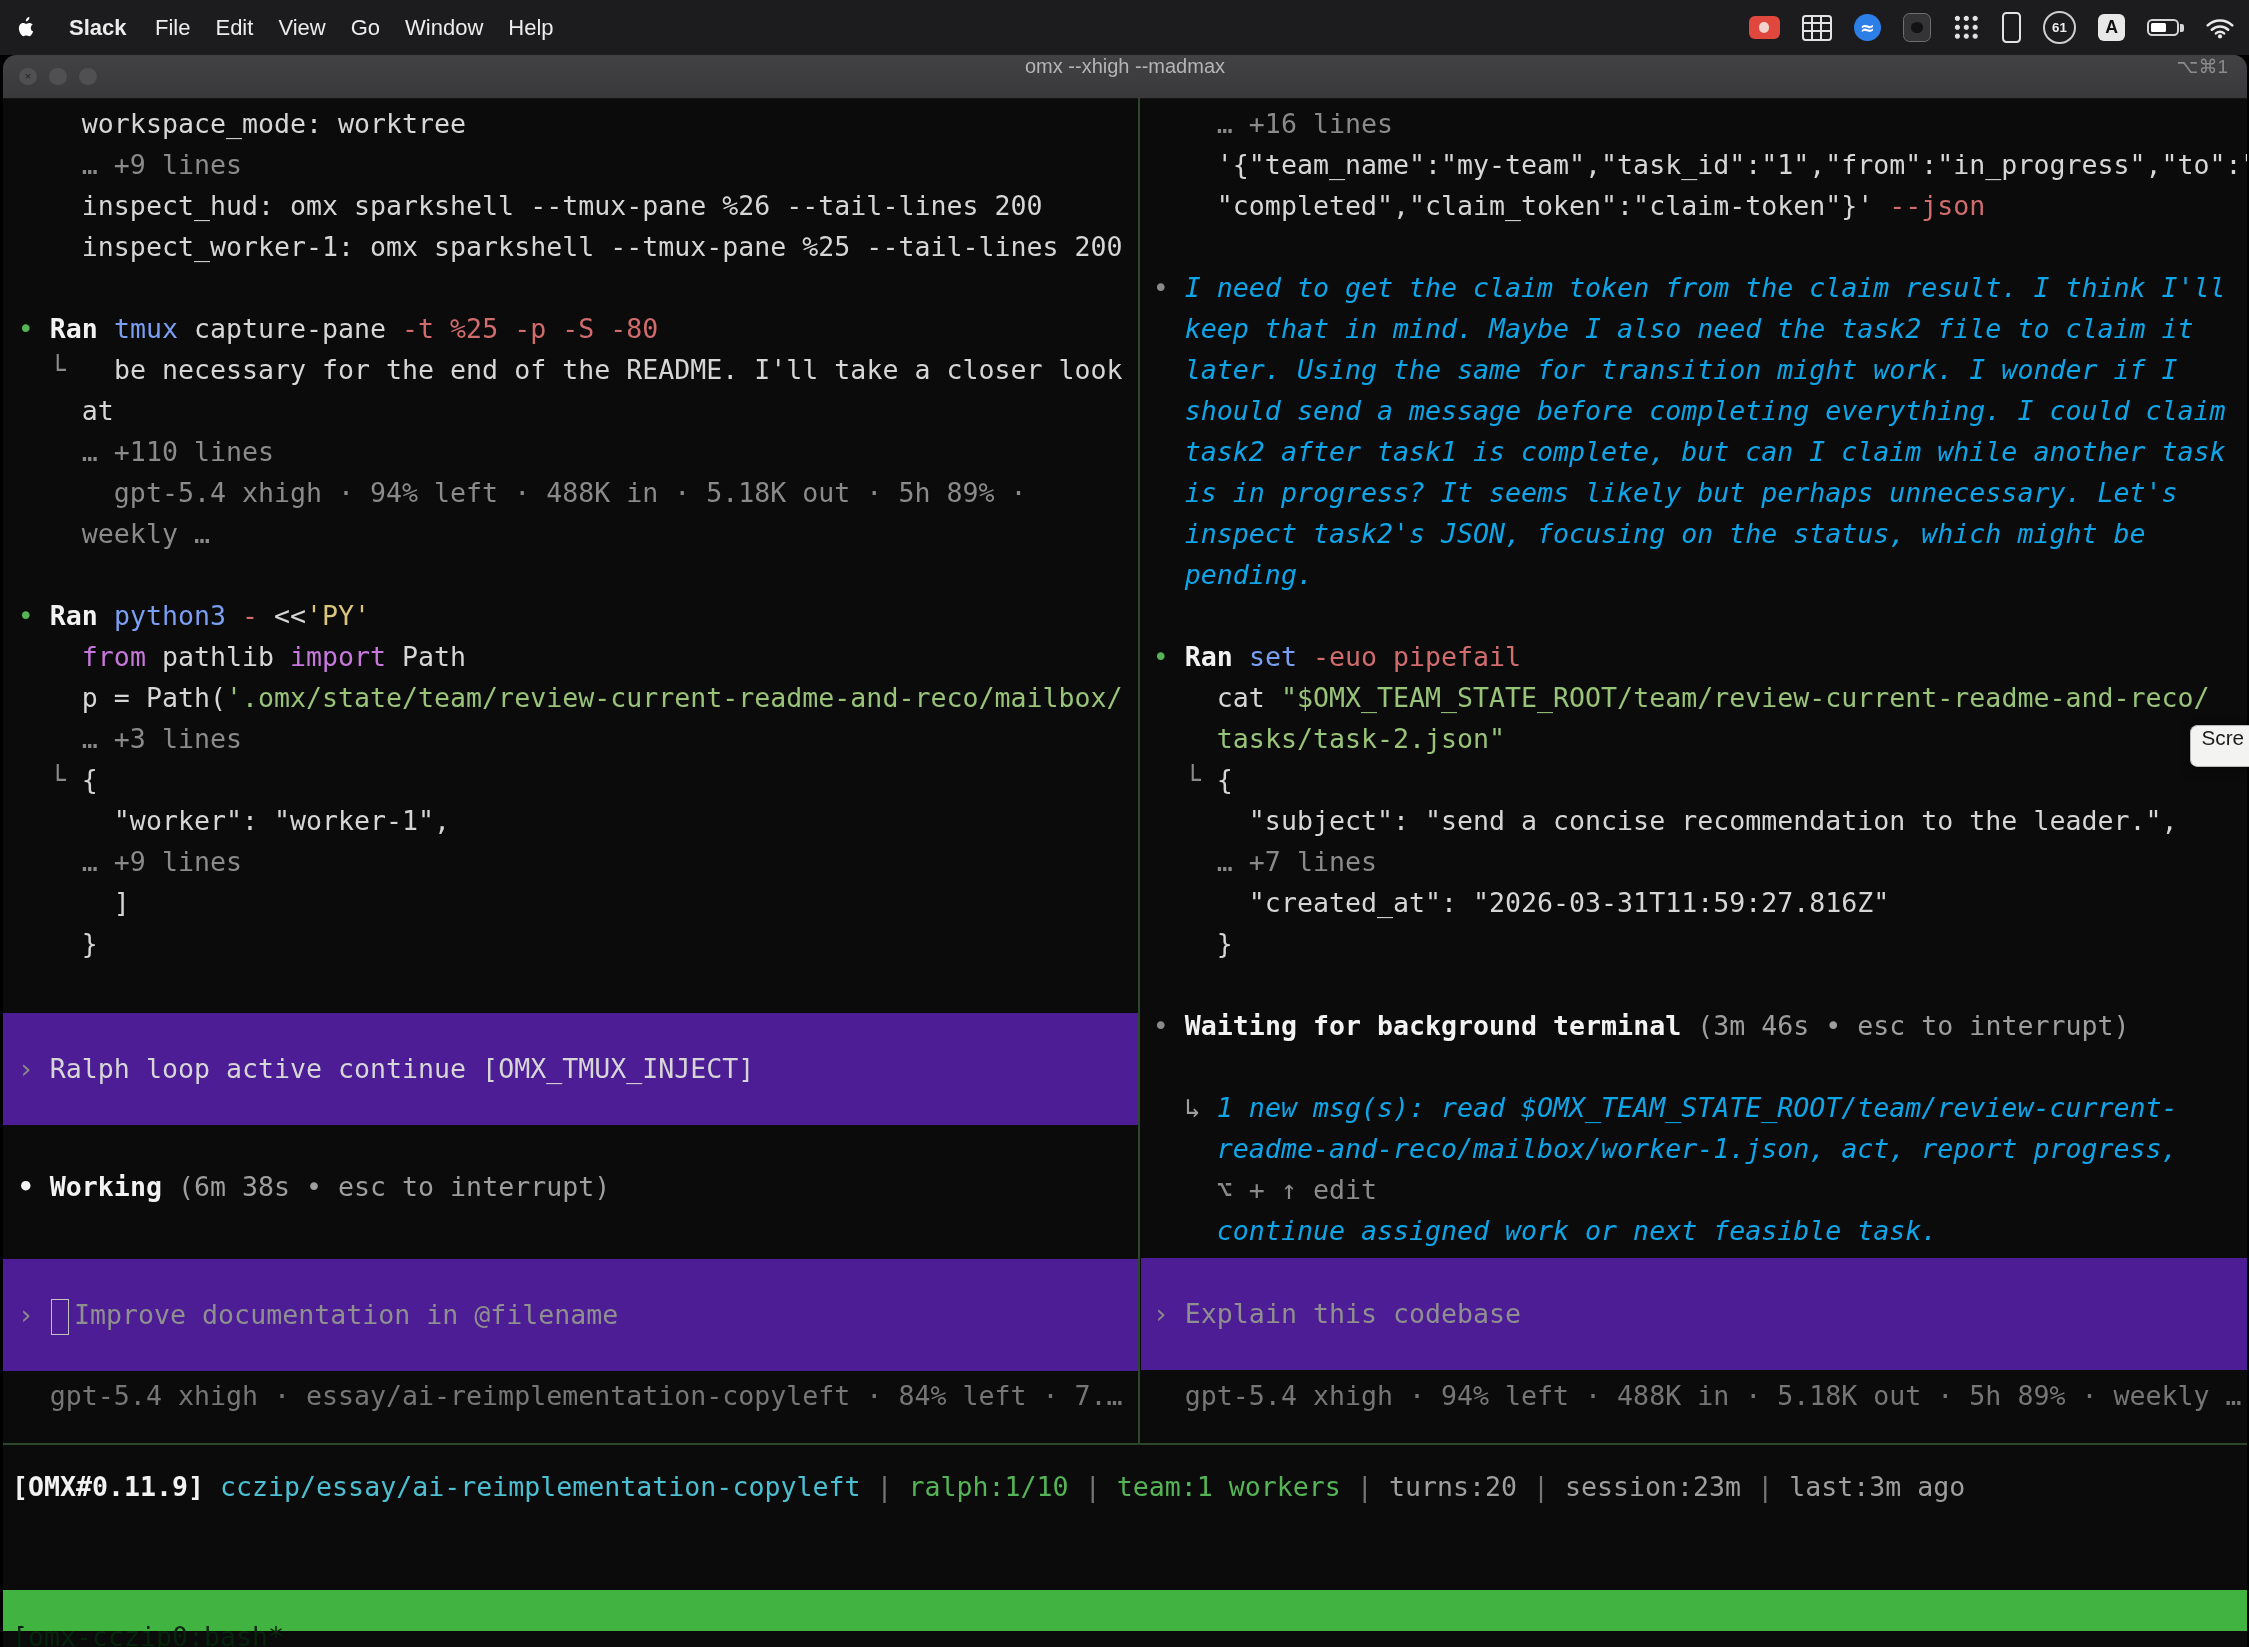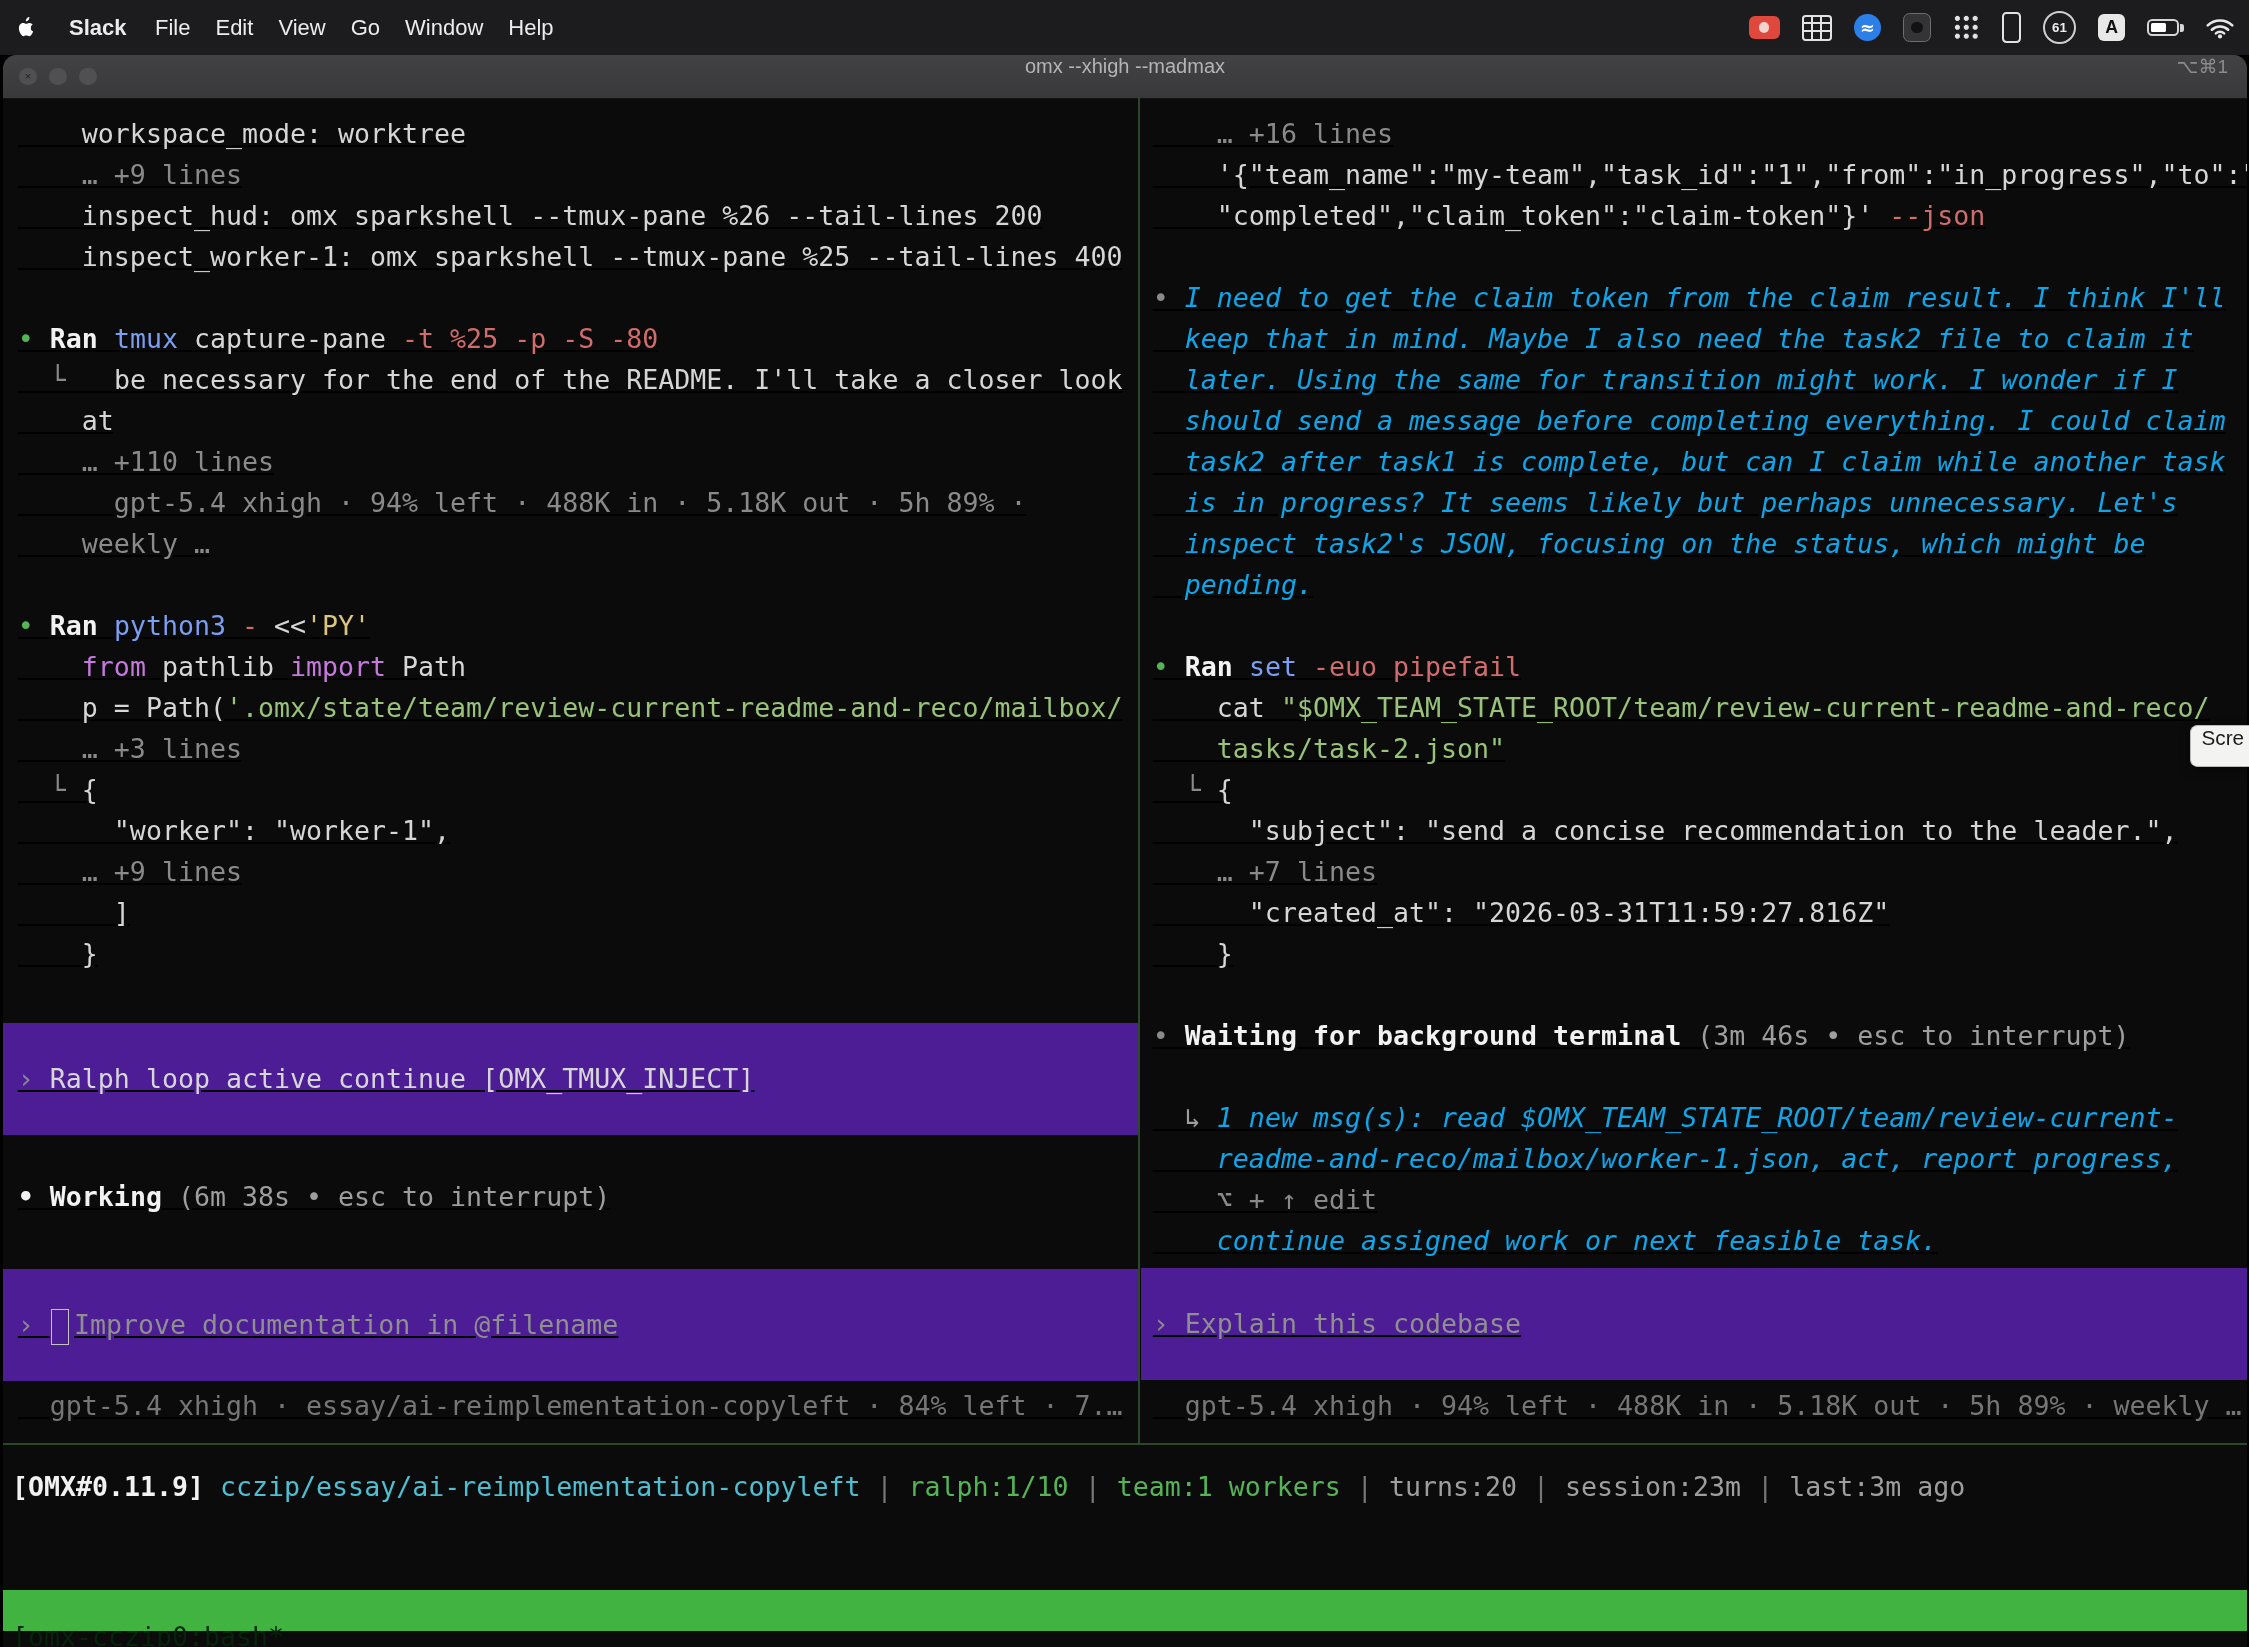--- a/index.html
+++ b/index.html
@@ -33,21 +33,21 @@
   
   .window{position:absolute;top:55px;left:3px;width:2244px;height:1593px;background:#0b0b0b;border-radius:13.3px 13.3px 0 0;overflow:hidden;box-shadow:0 14.8px 44px rgba(0,0,0,.6);}
   .titlebar{position:relative;height:43px;background:linear-gradient(#424244,#39393b);border-bottom:0.7px solid #141414;}
   .lights{position:absolute;left:16px;top:12.5px;display:flex;gap:12.5px;z-index:2;}
   .tl{width:17.7px;height:17.7px;border-radius:50%;background:#505052;display:flex;align-items:center;justify-content:center;font:11.8px "Liberation Sans",sans-serif;color:#242426;}
   .tl-close::before{content:"×";}
   .title{position:absolute;left:0;right:0;top:0;height:43px;line-height:43px;text-align:center;color:#b4b4b4;font:20px "Liberation Sans",sans-serif;}
   .hint{position:absolute;right:19px;top:0;height:43px;line-height:43px;color:#8b8b8b;font:19px "Liberation Sans",sans-serif;}
 
   .term{position:absolute;top:43px;left:0;right:0;height:1345px;font-family:"DejaVu Sans Mono",monospace;font-size:26.6px;}
-  .pane{position:absolute;top:0;bottom:0;overflow:hidden;padding-top:15px;text-decoration:underline;}
+  .pane{position:absolute;top:0;bottom:0;overflow:hidden;padding-top:5px;}
   .pane-left{left:0;width:1135px;}
   .pane-right{left:1138px;right:0;}
   .vdiv{position:absolute;left:1135px;top:0;bottom:0;width:2.2px;background:#2c472c;}
   .hdiv{position:absolute;top:1388px;left:0;right:0;height:2.2px;background:#2c472c;}
 
   .tline{height:41px;line-height:41px;white-space:pre;overflow:hidden;}
   .pane-left .tline{padding-left:14.8px;}
   .pane-right .tline{padding-left:11.8px;}
   .v-band,.v-input{height:112px;line-height:112px;background:#4c1d95;}
   .v-band{margin-top:8px;}
@@ -142,21 +142,21 @@
       </div>
       <div class="title">omx --xhigh --madmax</div>
       <div class="hint">⌥⌘1</div>
     </div>
 
     <div class="term">
       <div class="pane pane-left" id="pane-left">
           <div class="tline v-row"><span class="c-fg">    workspace_mode: worktree</span></div>
           <div class="tline v-row"><span class="c-dim">    … +9 lines</span></div>
           <div class="tline v-row"><span class="c-fg">    inspect_hud: omx sparkshell --tmux-pane %26 --tail-lines 200</span></div>
-          <div class="tline v-row"><span class="c-fg">    inspect_worker-1: omx sparkshell --tmux-pane %25 --tail-lines 400</span></div>
+          <div class="tline v-row"><span class="c-fg">    inspect_worker-1: omx sparkshell --tmux-pane %25 --tail-lines 200</span></div>
           <div class="tline v-blank"></div>
           <div class="tline v-row"><span class="c-green">• </span><span class="c-bold">Ran </span><span class="c-blue">tmux </span><span class="c-fg">capture-pane </span><span class="c-red">-t %25 -p -S -80</span></div>
           <div class="tline v-row"><span class="c-dim">  └   </span><span class="c-fg">be necessary for the end of the README. I'll take a closer look</span></div>
           <div class="tline v-row"><span class="c-fg">    at</span></div>
           <div class="tline v-row"><span class="c-dim">    … +110 lines</span></div>
           <div class="tline v-row"><span class="c-dim">      gpt-5.4 xhigh · 94% left · 488K in · 5.18K out · 5h 89% ·</span></div>
           <div class="tline v-row"><span class="c-dim">    weekly …</span></div>
           <div class="tline v-blank"></div>
           <div class="tline v-row"><span class="c-green">• </span><span class="c-bold">Ran </span><span class="c-blue">python3 </span><span class="c-red">- </span><span class="c-fg">&lt;&lt;</span><span class="c-yellow">'PY'</span></div>
           <div class="tline v-row"><span class="c-fg">    </span><span class="c-purple">from</span><span class="c-fg"> pathlib </span><span class="c-purple">import</span><span class="c-fg"> Path</span></div>

